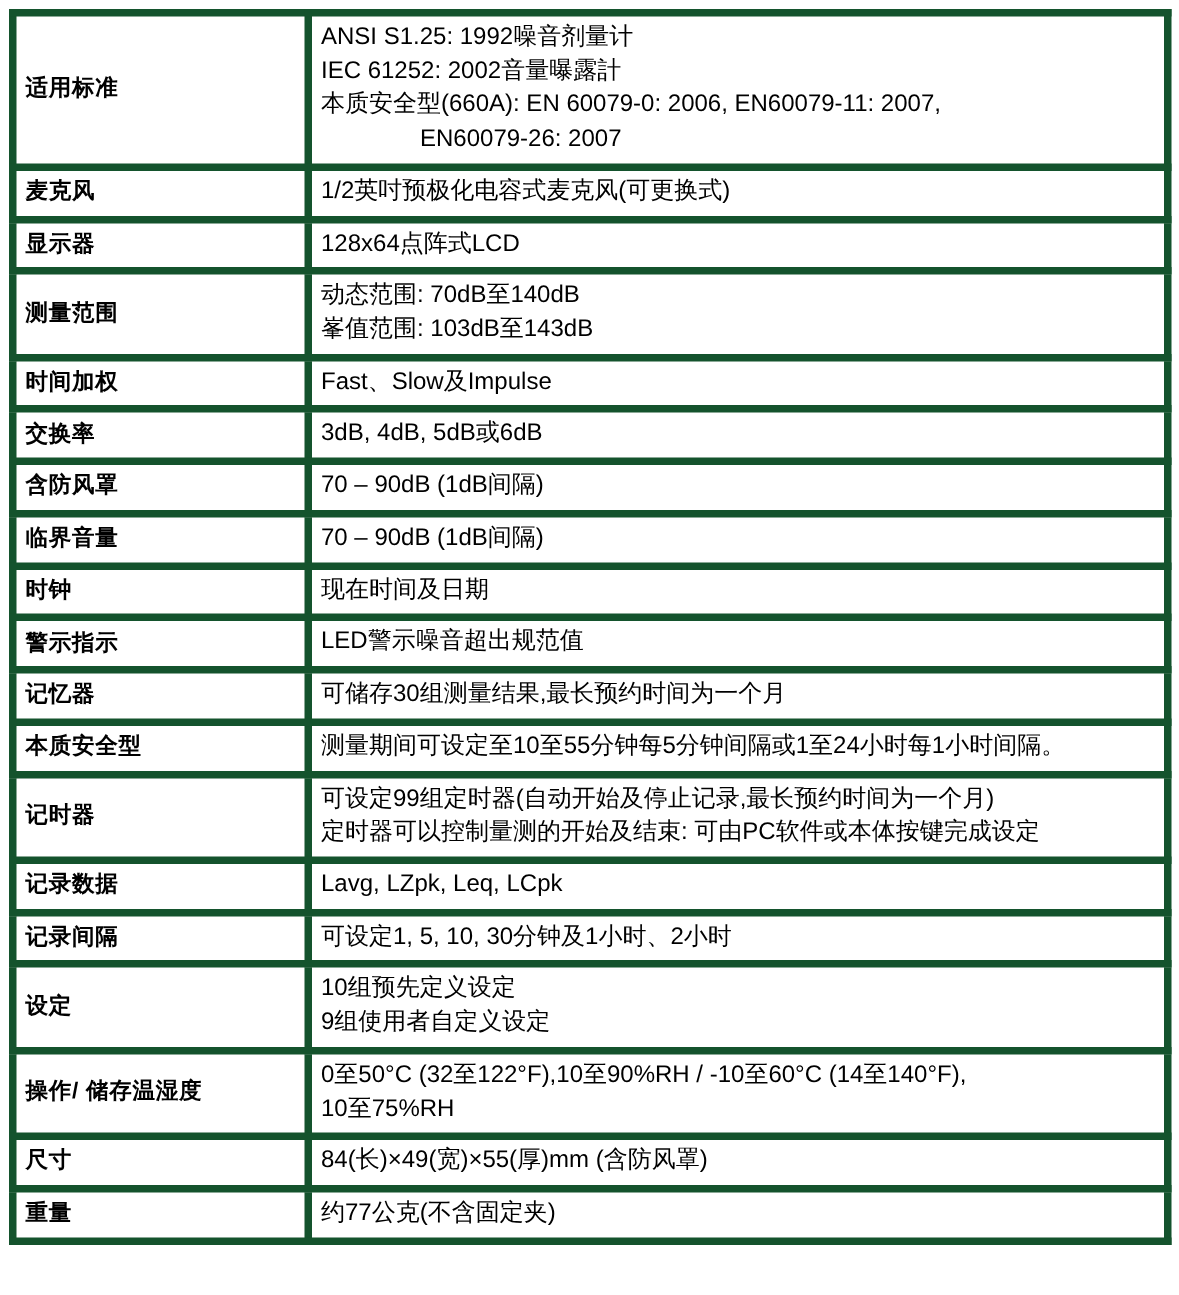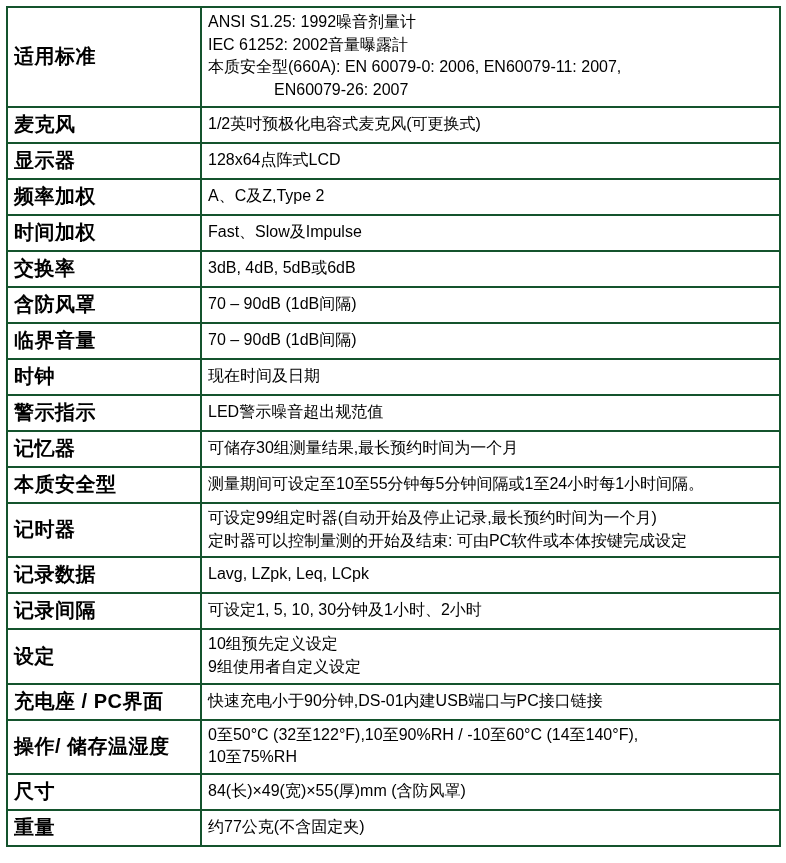--- a/index.html
+++ b/index.html
@@ -19,28 +19,28 @@
     box-sizing: border-box;
     width: 786px;
   }
   table.spec {
     border-collapse: collapse;
     width: 775px;
     table-layout: fixed;
     border: 2px solid #000;
   }
   table.spec td {
-    border: 2px solid #14532d;
+    border: 5px solid #14532d;
     vertical-align: middle;
     padding: 3px 6px 4px 6px;
   }
   td.label {
     width: 180px;
     font-weight: bold;
-    font-size: 20px;
+    font-size: 15px;
     letter-spacing: 0.5px;
     padding-left: 10px;
     line-height: 1.35;
   }
   td.value {
     font-size: 16px;
     line-height: 1.42;
     padding-left: 9px;
   }
   .line {
@@ -73,23 +73,24 @@
             <span class="line">1/2英吋预极化电容式麦克风(可更换式)</span>
           </td>
         </tr>
         <tr>
           <td class="label">显示器</td>
           <td class="value">
             <span class="line">128x64点阵式LCD</span>
           </td>
         </tr>
         <tr>
-          <td class="label">频率加权</td>
+          <td class="label">测量范围</td>
           <td class="value">
-            <span class="line">A、C及Z,Type 2</span>
+            <span class="line">动态范围: 70dB至140dB</span>
+            <span class="line">峯值范围: 103dB至143dB</span>
           </td>
         </tr>
         <tr>
           <td class="label">时间加权</td>
           <td class="value">
             <span class="line">Fast、Slow及Impulse</span>
           </td>
         </tr>
         <tr>
           <td class="label">交换率</td>
@@ -153,26 +154,20 @@
           </td>
         </tr>
         <tr>
           <td class="label">设定</td>
           <td class="value">
             <span class="line">10组预先定义设定</span>
             <span class="line">9组使用者自定义设定</span>
           </td>
         </tr>
         <tr>
-          <td class="label">充电座 / PC界面</td>
-          <td class="value">
-            <span class="line">快速充电小于90分钟,DS-01内建USB端口与PC接口链接</span>
-          </td>
-        </tr>
-        <tr>
           <td class="label">操作/ 储存温湿度</td>
           <td class="value">
             <span class="line">0至50°C (32至122°F),10至90%RH / -10至60°C (14至140°F),</span>
             <span class="line">10至75%RH</span>
           </td>
         </tr>
         <tr>
           <td class="label">尺寸</td>
           <td class="value">
             <span class="line">84(长)×49(宽)×55(厚)mm (含防风罩)</span>

